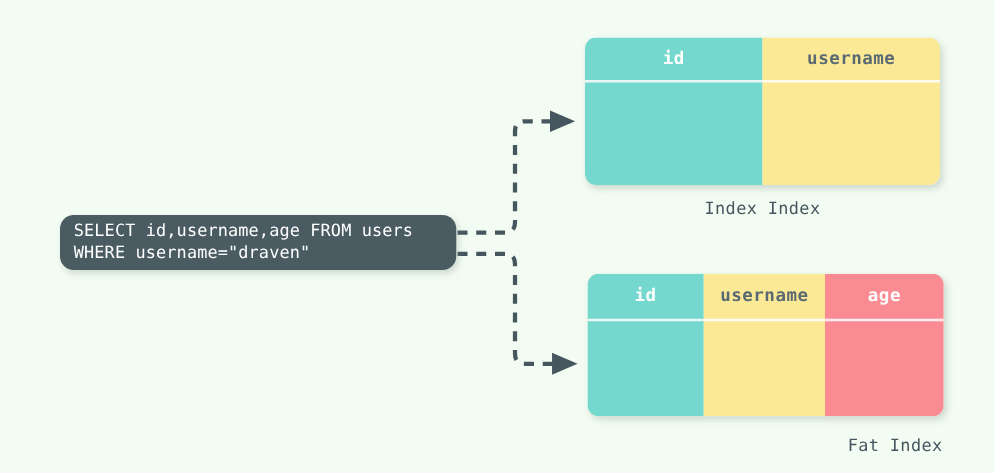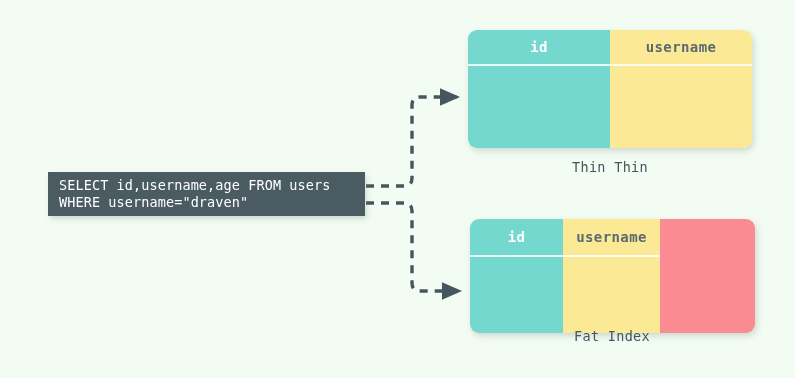--- a/index.html
+++ b/index.html
@@ -21,21 +21,21 @@
   }
 
   
   .sql-box {
     position: absolute;
     left: 48px;
     top: 172px;
     width: 317px;
     height: 44px;
     background: #4a5b62;
-    border-radius: 0;
+    border-radius: 11px;
     box-shadow: 2px 3px 5px rgba(120,140,130,0.28);
     display: flex;
     flex-direction: column;
     justify-content: center;
     padding: 0 11px;
     box-sizing: border-box;
   }
   .sql-line {
     color: #ffffff;
     font-family: "DejaVu Sans Mono", monospace;
@@ -117,30 +117,31 @@
   <div class="index-table" style="left:468px; top:30px; width:284px; height:118px;">
     <div class="col" style="width:142px; background:#74d8ce;">
       <div class="col-head" style="height:36px; color:#ffffff;">id</div>
       <div class="col-body"></div>
     </div>
     <div class="col" style="width:142px; background:#fce995;">
       <div class="col-head" style="height:36px; color:#5a6a72;">username</div>
       <div class="col-body"></div>
     </div>
   </div>
-  <div class="caption" style="left:468px; top:159px;">Thin Thin</div>
+  <div class="caption" style="left:468px; top:159px;">Index Index</div>
 
   <div class="index-table" style="left:470px; top:219px; width:285px; height:114px;">
     <div class="col" style="width:93px; background:#74d8ce;">
       <div class="col-head" style="height:38px; color:#ffffff;">id</div>
       <div class="col-body"></div>
     </div>
     <div class="col" style="width:97px; background:#fce995;">
       <div class="col-head" style="height:38px; color:#5a6a72;">username</div>
       <div class="col-body"></div>
     </div>
     <div class="col" style="width:95px; background:#fb8b92;">
+      <div class="col-head" style="height:38px; color:#ffffff;">age</div>
       <div class="col-body"></div>
     </div>
   </div>
-  <div class="caption" style="left:470px; top:328px;">Fat Index</div>
+  <div class="caption" style="left:470px; top:349px;text-align:right;">Fat Index</div>
 
 </div>
 
 </body></html>

